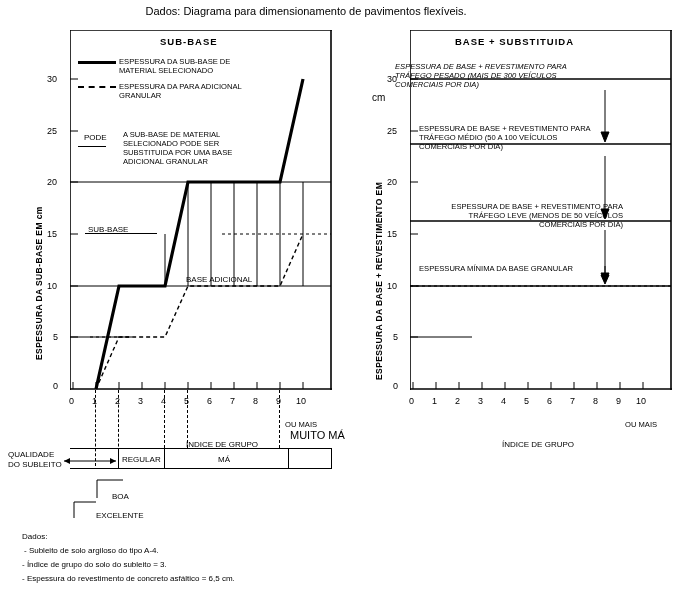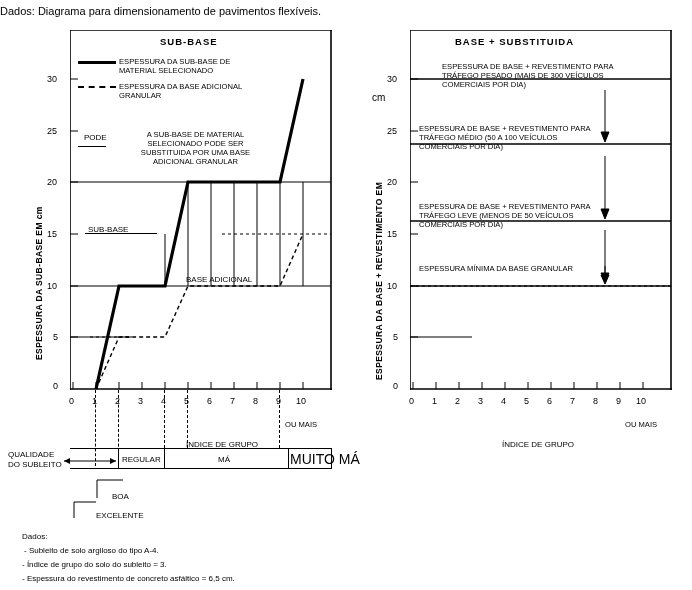--- a/index.html
+++ b/index.html
@@ -6,21 +6,21 @@
   body{
     width:692px;height:590px;
     background:#ffffff;
     font-family:"Liberation Sans", sans-serif;
     color:#000;
     position:relative;
     overflow:hidden;
   }
   .abs{position:absolute;}
   #title{
-    top:5px;left:0;width:612px;
+    top:5px;left:0;width:612px;text-align:center;
     font-size:11px;
   }
   .vline{background:#000;width:1px;}
   .hline{background:#000;height:1px;}
   .dash-v{border-left:1px dashed #000;width:0;}
   .panel-title{font-size:9.5px;font-weight:bold;letter-spacing:1px;}
   .rot{
     transform:rotate(-90deg);
     transform-origin:0 0;
     white-space:nowrap;
@@ -115,25 +115,25 @@
 <div class="abs axnum" style="top:396px;left:230px;">7</div>
 <div class="abs axnum" style="top:396px;left:253px;">8</div>
 <div class="abs axnum" style="top:396px;left:276px;">9</div>
 <div class="abs axnum" style="top:396px;left:296px;">10</div>
 <div class="abs small" style="top:420px;left:285px;">OU MAIS</div>
 <div class="abs small" style="top:440px;left:186px;font-size:8px;">ÍNDICE DE GRUPO</div>
 
 <div class="abs legend-line" style="top:61px;left:78px;width:38px;"></div>
 <div class="abs small" style="top:57px;left:119px;width:145px;">ESPESSURA DA SUB-BASE DE MATERIAL SELECIONADO</div>
 <div class="abs legend-dash" style="top:86px;left:78px;width:38px;"></div>
-<div class="abs small" style="top:82px;left:119px;width:145px;">ESPESSURA DA BASE ADICIONAL GRANULAR</div>
+<div class="abs small" style="top:82px;left:119px;width:145px;">ESPESSURA DA PARA ADICIONAL GRANULAR</div>
 
 <div class="abs small" style="top:133px;left:84px;font-size:8px;">PODE</div>
 <div class="abs hline" style="top:146px;left:78px;width:28px;"></div>
-<div class="abs small" style="top:130px;left:123px;width:145px;text-align:center;">A SUB-BASE DE MATERIAL SELECIONADO PODE SER SUBSTITUIDA POR UMA BASE ADICIONAL GRANULAR</div>
+<div class="abs small" style="top:130px;left:123px;width:145px;">A SUB-BASE DE MATERIAL SELECIONADO PODE SER SUBSTITUIDA POR UMA BASE ADICIONAL GRANULAR</div>
 
 <div class="abs small" style="top:225px;left:88px;font-size:8px;">SUB-BASE</div>
 <div class="abs" style="top:233px;left:85px;width:72px;height:1px;background:#000;"></div>
 <div class="abs small" style="top:275px;left:186px;font-size:8px;">BASE ADICIONAL</div>
 
 <div class="abs dash-v" style="top:390px;left:95px;height:76px;"></div>
 <div class="abs dash-v" style="top:390px;left:118px;height:76px;"></div>
 <div class="abs dash-v" style="top:390px;left:164px;height:58px;"></div>
 <div class="abs dash-v" style="top:390px;left:187px;height:58px;"></div>
 <div class="abs dash-v" style="top:390px;left:279px;height:58px;"></div>
@@ -141,21 +141,21 @@
 <div class="abs hline" style="top:448px;left:70px;width:262px;"></div>
 <div class="abs hline" style="top:468px;left:70px;width:262px;"></div>
 <div class="abs vline" style="top:448px;left:118px;height:20px;"></div>
 <div class="abs vline" style="top:448px;left:164px;height:20px;"></div>
 <div class="abs vline" style="top:448px;left:288px;height:20px;"></div>
 <div class="abs vline" style="top:448px;left:331px;height:20px;"></div>
 
 <div class="abs small" style="top:450px;left:8px;width:60px;font-size:8px;line-height:10px;">QUALIDADE<br>DO SUBLEITO</div>
 <div class="abs small" style="top:455px;left:122px;font-size:8px;">REGULAR</div>
 <div class="abs small" style="top:455px;left:218px;font-size:8px;">MÁ</div>
-<div class="abs small" style="top:455px;left:290px;font-size:14px;">MUITO MÁ</div>
+<div class="abs small" style="top:431px;left:290px;font-size:11px;">MUITO MÁ</div>
 
 <div class="abs" style="top:455px;left:62px;width:56px;height:14px;">
   <svg width="56" height="14" viewBox="0 0 56 14">
     <line x1="2" y1="6" x2="54" y2="6" stroke="#000" stroke-width="1"></line>
     <polygon points="2,6 8,3 8,9" fill="#000"></polygon>
     <polygon points="54,6 48,3 48,9" fill="#000"></polygon>
   </svg>
 </div>
 <div class="abs" style="top:468px;left:95px;width:30px;height:30px;">
   <svg width="30" height="30" viewBox="0 0 30 30">
@@ -239,21 +239,21 @@
 <div class="abs axnum" style="top:396px;left:501px;">4</div>
 <div class="abs axnum" style="top:396px;left:524px;">5</div>
 <div class="abs axnum" style="top:396px;left:547px;">6</div>
 <div class="abs axnum" style="top:396px;left:570px;">7</div>
 <div class="abs axnum" style="top:396px;left:593px;">8</div>
 <div class="abs axnum" style="top:396px;left:616px;">9</div>
 <div class="abs axnum" style="top:396px;left:636px;">10</div>
 <div class="abs small" style="top:420px;left:625px;">OU MAIS</div>
 <div class="abs small" style="top:440px;left:502px;font-size:8px;">ÍNDICE DE GRUPO</div>
 
-<div class="abs small" style="top:62px;left:442px;width:185px;">ESPESSURA DE BASE + REVESTIMENTO PARA TRÁFEGO PESADO (MAIS DE 300 VEÍCULOS COMERCIAIS POR DIA)</div>
+<div class="abs small" style="top:62px;left:395px;width:185px;font-style:italic;">ESPESSURA DE BASE + REVESTIMENTO PARA TRÁFEGO PESADO (MAIS DE 300 VEÍCULOS COMERCIAIS POR DIA)</div>
 <div class="abs small" style="top:124px;left:419px;width:185px;">ESPESSURA DE BASE + REVESTIMENTO PARA TRÁFEGO MÉDIO (50 A 100 VEÍCULOS COMERCIAIS POR DIA)</div>
-<div class="abs small" style="top:202px;left:419px;width:185px;">ESPESSURA DE BASE + REVESTIMENTO PARA TRÁFEGO LEVE (MENOS DE 50 VEÍCULOS COMERCIAIS POR DIA)</div>
+<div class="abs small" style="top:202px;left:438px;width:185px;text-align:right;">ESPESSURA DE BASE + REVESTIMENTO PARA TRÁFEGO LEVE (MENOS DE 50 VEÍCULOS COMERCIAIS POR DIA)</div>
 <div class="abs small" style="top:264px;left:419px;width:190px;">ESPESSURA MÍNIMA DA BASE GRANULAR</div>
 
 <div class="abs footer" style="top:531px;left:22px;">Dados:</div>
 <div class="abs footer" style="top:545px;left:24px;">- Subleito de solo argiloso do tipo A-4.</div>
 <div class="abs footer" style="top:559px;left:22px;">- Índice de grupo do solo do subleito = 3.</div>
 <div class="abs footer" style="top:573px;left:22px;">- Espessura do revestimento de concreto asfáltico = 6,5 cm.</div>
 
 </body></html>

